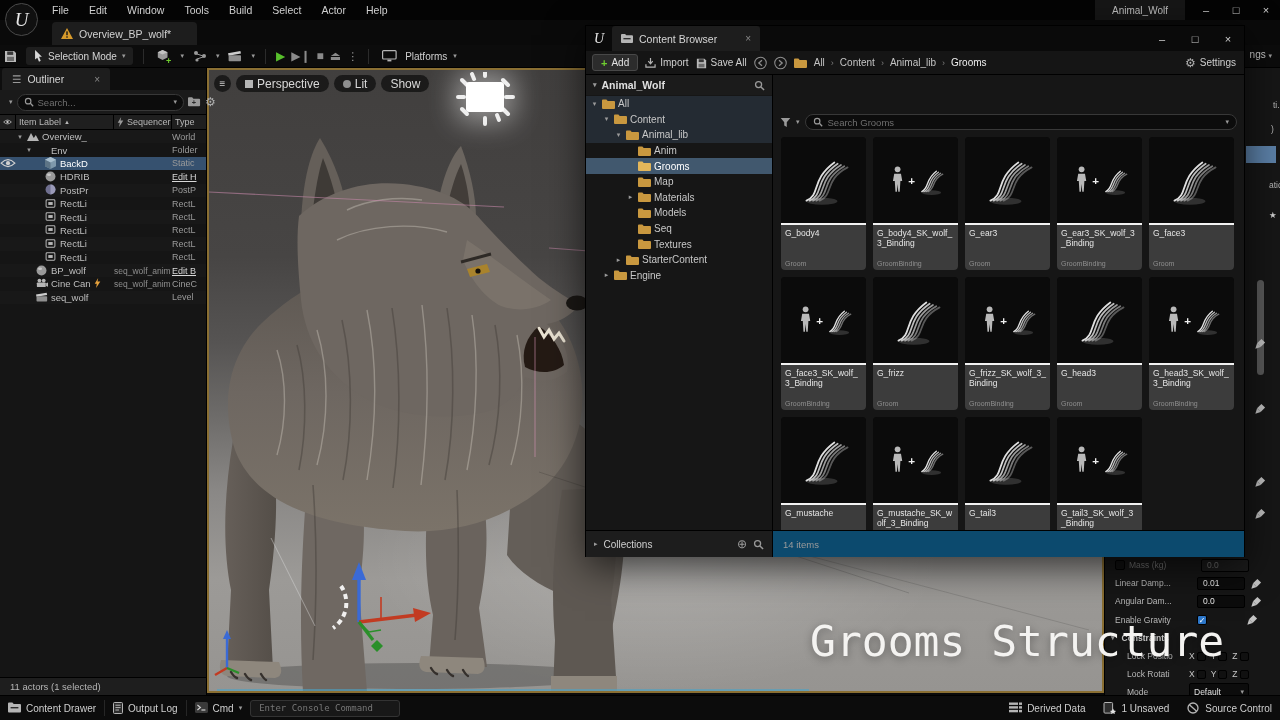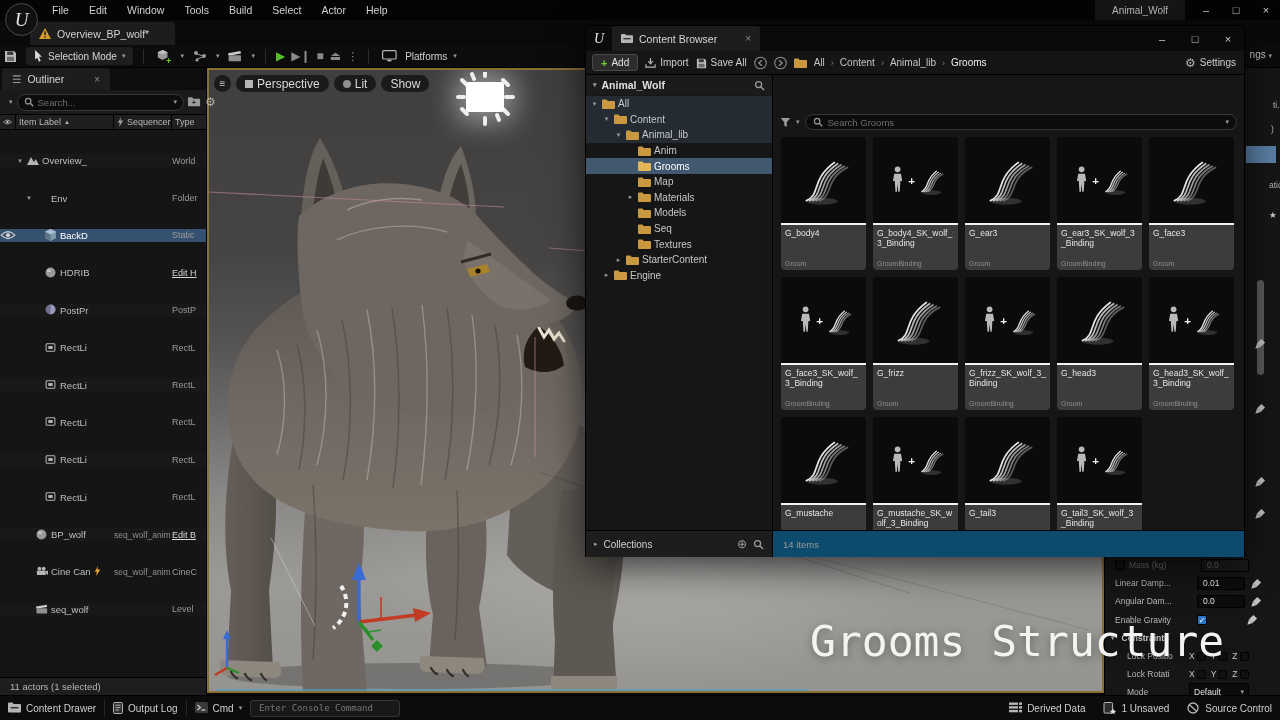--- a/index.html
+++ b/index.html
@@ -14,21 +14,21 @@
              font-size:19px; display:flex; align-items:center; justify-content:center; z-index:5;}
   .menus { display:flex; gap:4px; margin-left:44px; }
   .menu-item { font-size:10.5px; color:#cfcfcf; padding:3px 8px; cursor:default; }
   .proj-title { position:absolute; left:1095px; top:0; width:90px; height:20px; background:#161616; font-size:10px;
                 color:#bdbdbd; display:flex; align-items:center; justify-content:center; }
   .win-controls { position:absolute; right:6px; top:0; height:20px; display:flex; gap:14px; align-items:center; }
   .win-btn { width:16px; text-align:center; font-size:11px; color:#cfcfcf; }
 
   
   .tabrow { position:absolute; left:0; top:20px; width:1280px; height:25px; background:#0a0a0a; }
-  .asset-tab { position:absolute; left:30px; top:2px; height:23px; background:#1d1d1d; border-radius:4px 4px 0 0;
+  .asset-tab { position:absolute; left:52px; top:2px; height:23px; background:#1d1d1d; border-radius:4px 4px 0 0;
                display:flex; align-items:center; gap:6px; padding:0 26px 0 9px; font-size:10.5px; color:#d2d2d2; }
 
   
   .toolbar { position:absolute; left:0; top:45px; width:1280px; height:23px; background:#0c0c0c; display:flex;
              align-items:center; gap:6px; border-bottom:1px solid #000; }
   .tb-icon { display:inline-flex; align-items:center; justify-content:center; width:20px; height:18px; }
   .pill-btn { display:flex; align-items:center; gap:5px; background:#1e1e1e; border:1px solid #3a3a3a; border-radius:3px;
               height:18px; padding:0 8px; font-size:10px; color:#d5d5d5; }
   .tb-sep { width:1px; height:15px; background:#2b2b2b; margin:0 4px; }
   .chev { font-size:7px; color:#9a9a9a; }
@@ -49,21 +49,21 @@
   .searchbox input { flex:1; background:transparent; border:0; outline:none; color:#bdbdbd; font-size:9.5px; min-width:0;
                      font-family:"Liberation Sans",sans-serif;}
   .searchbox input::placeholder { color:#6f6f6f; }
   .o-header { height:16px; background:#1f1f1f; display:flex; align-items:center; font-size:9px; color:#b8b8b8;
               border-top:1px solid #000; border-bottom:1px solid #000; }
   .o-header > div { border-right:1px solid #000; height:100%; display:flex; align-items:center; padding:0 3px; gap:3px;}
   .col-eye { width:16px; justify-content:center; }
   .col-label { width:98px; }
   .col-seq { width:58px; }
   .col-type { flex:1; border-right:0 !important; }
-  .o-row { height:13.4px; display:flex; align-items:center; font-size:9.5px; color:#bfbfbf;margin-top:24px; }
+  .o-row { height:13.4px; display:flex; align-items:center; font-size:9.5px; color:#bfbfbf; }
   .o-row:nth-child(odd){ background:#181818; }
   .o-row.sel { background:#36516f; color:#fff; }
   .o-row .eye { width:16px; display:flex; justify-content:center; }
   .o-row .lbl { width:98px; display:flex; align-items:center; gap:3px; overflow:hidden; white-space:nowrap; }
   .o-row .arw { width:8px; font-size:7px; color:#9a9a9a; text-align:center; flex:none;}
   .o-row .ic { width:12px; height:12px; flex:none; display:inline-flex; }
   .o-row .seq { width:58px; color:#8e8e8e; font-size:8.5px; overflow:hidden; white-space:nowrap; }
   .o-row .typ { flex:1; color:#9a9a9a; font-size:9px; overflow:hidden; white-space:nowrap; }
   .o-row .typ.link { color:#d8d8d8; text-decoration:underline; }
   .o-rows { overflow:hidden; }

